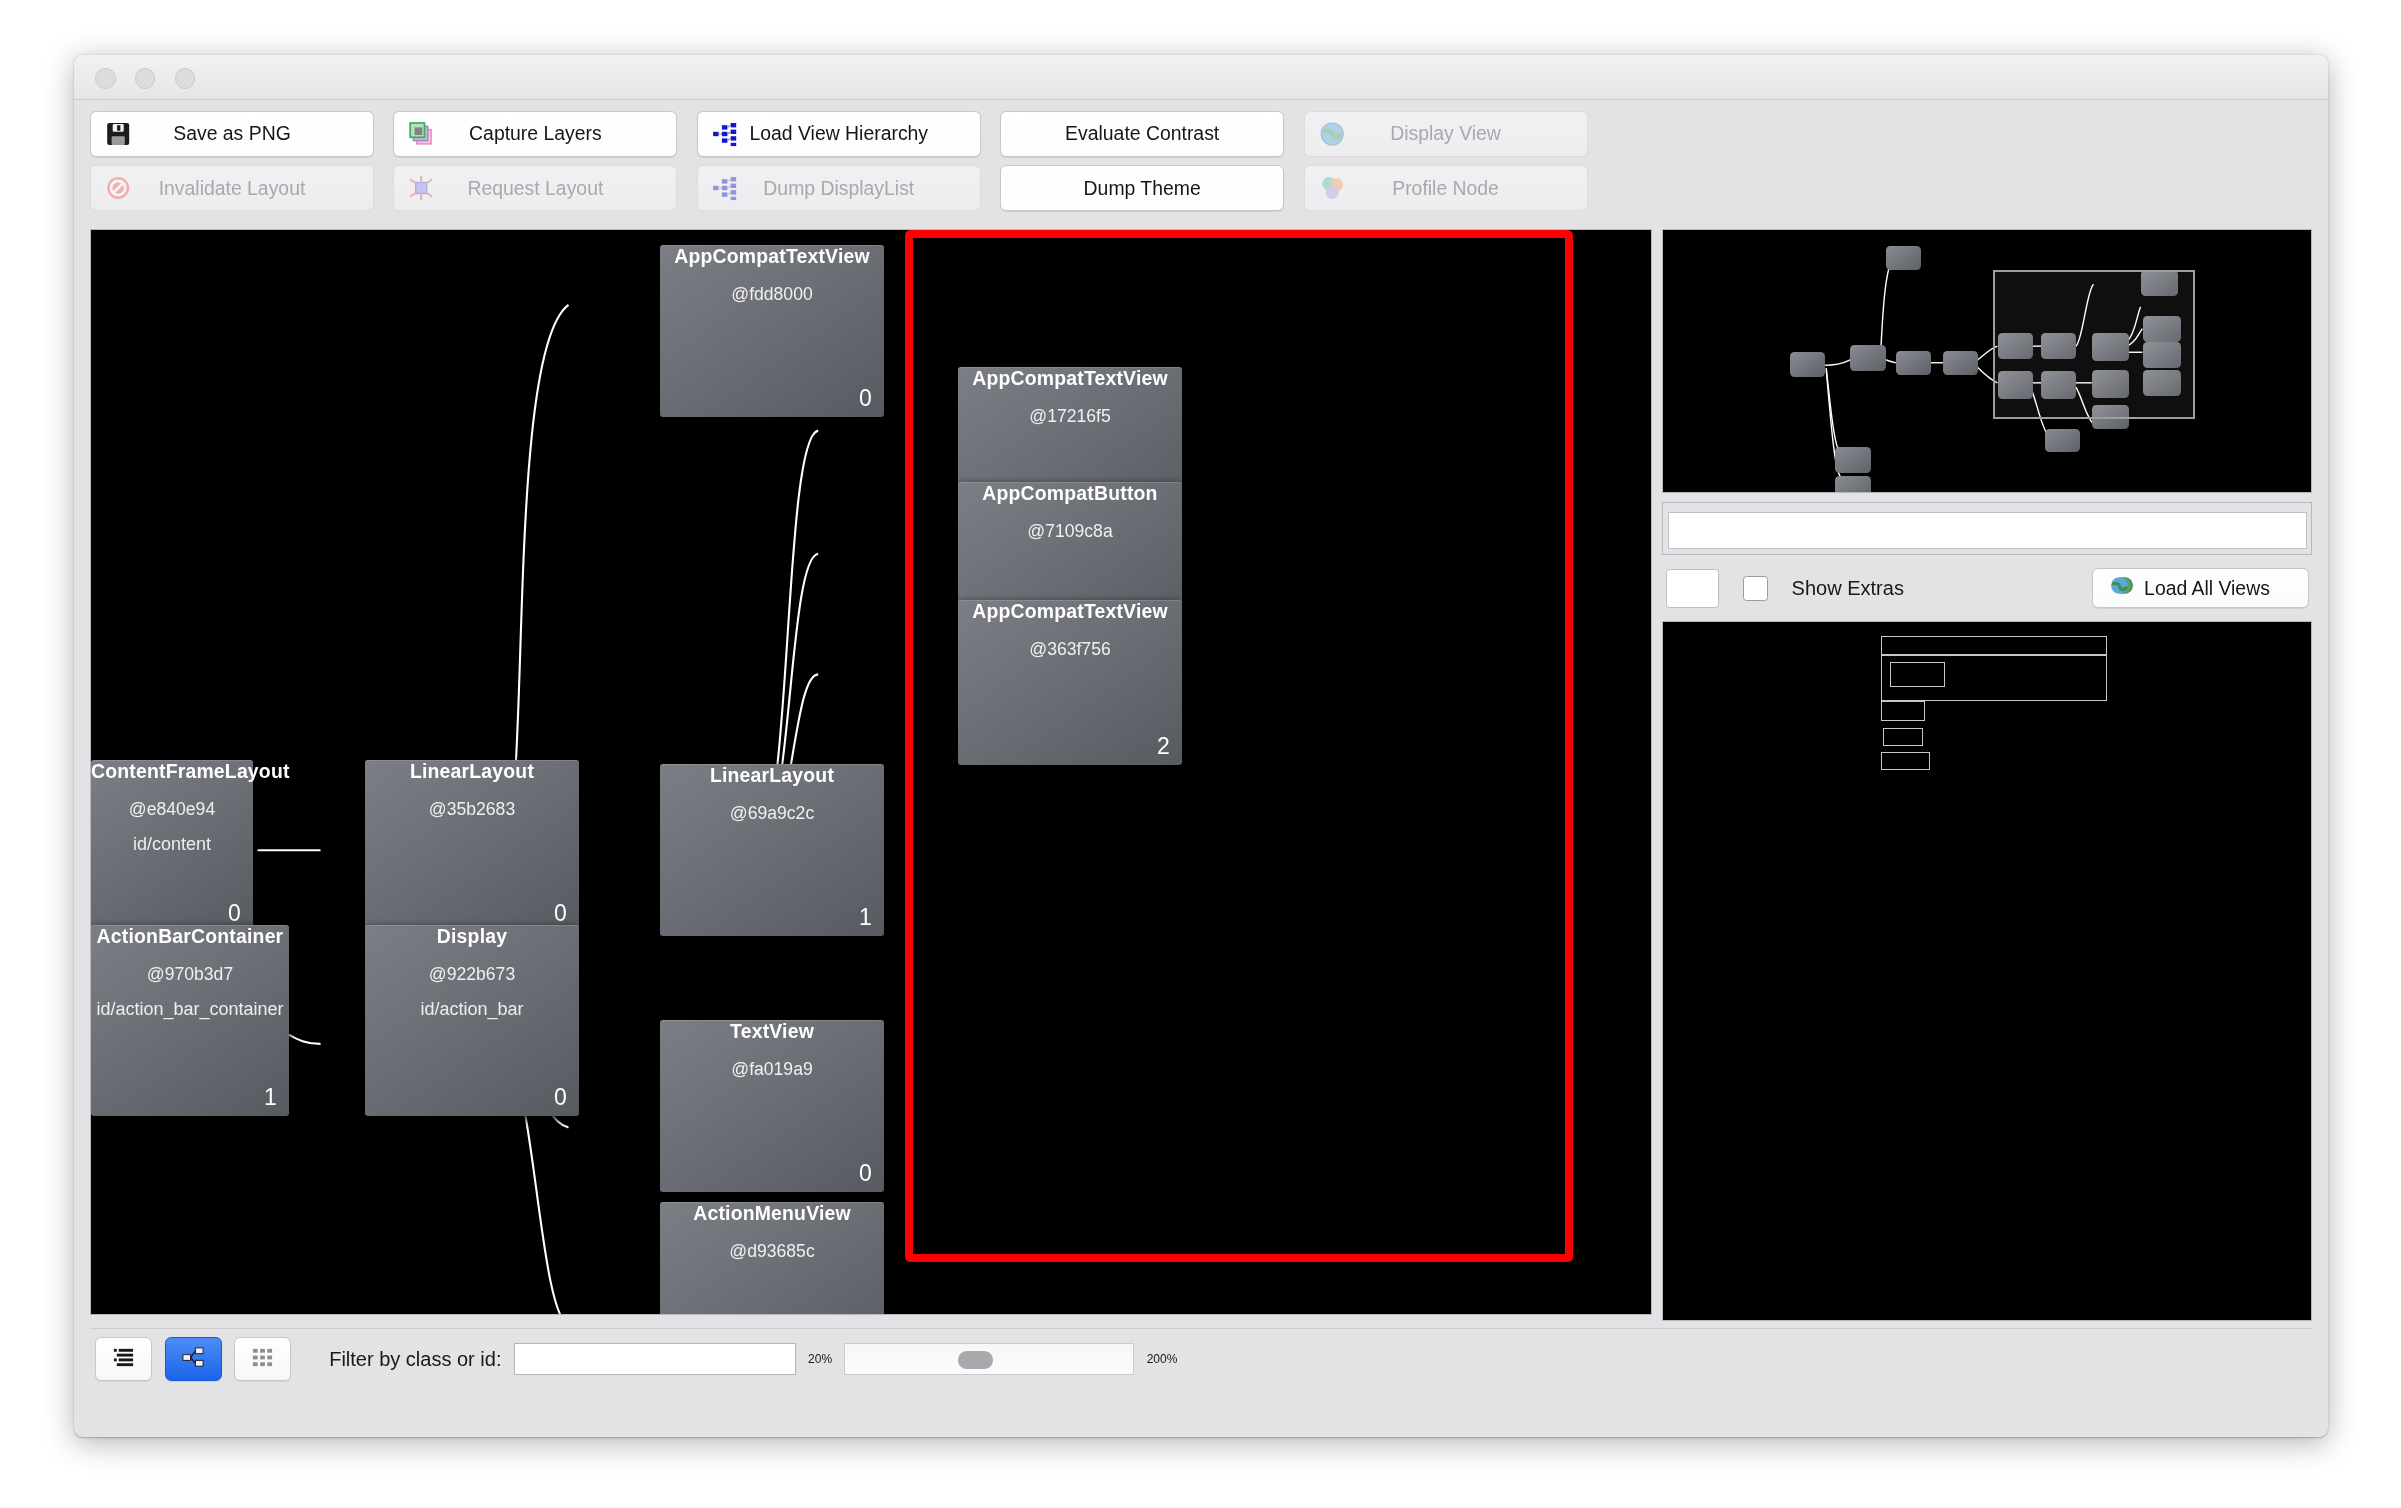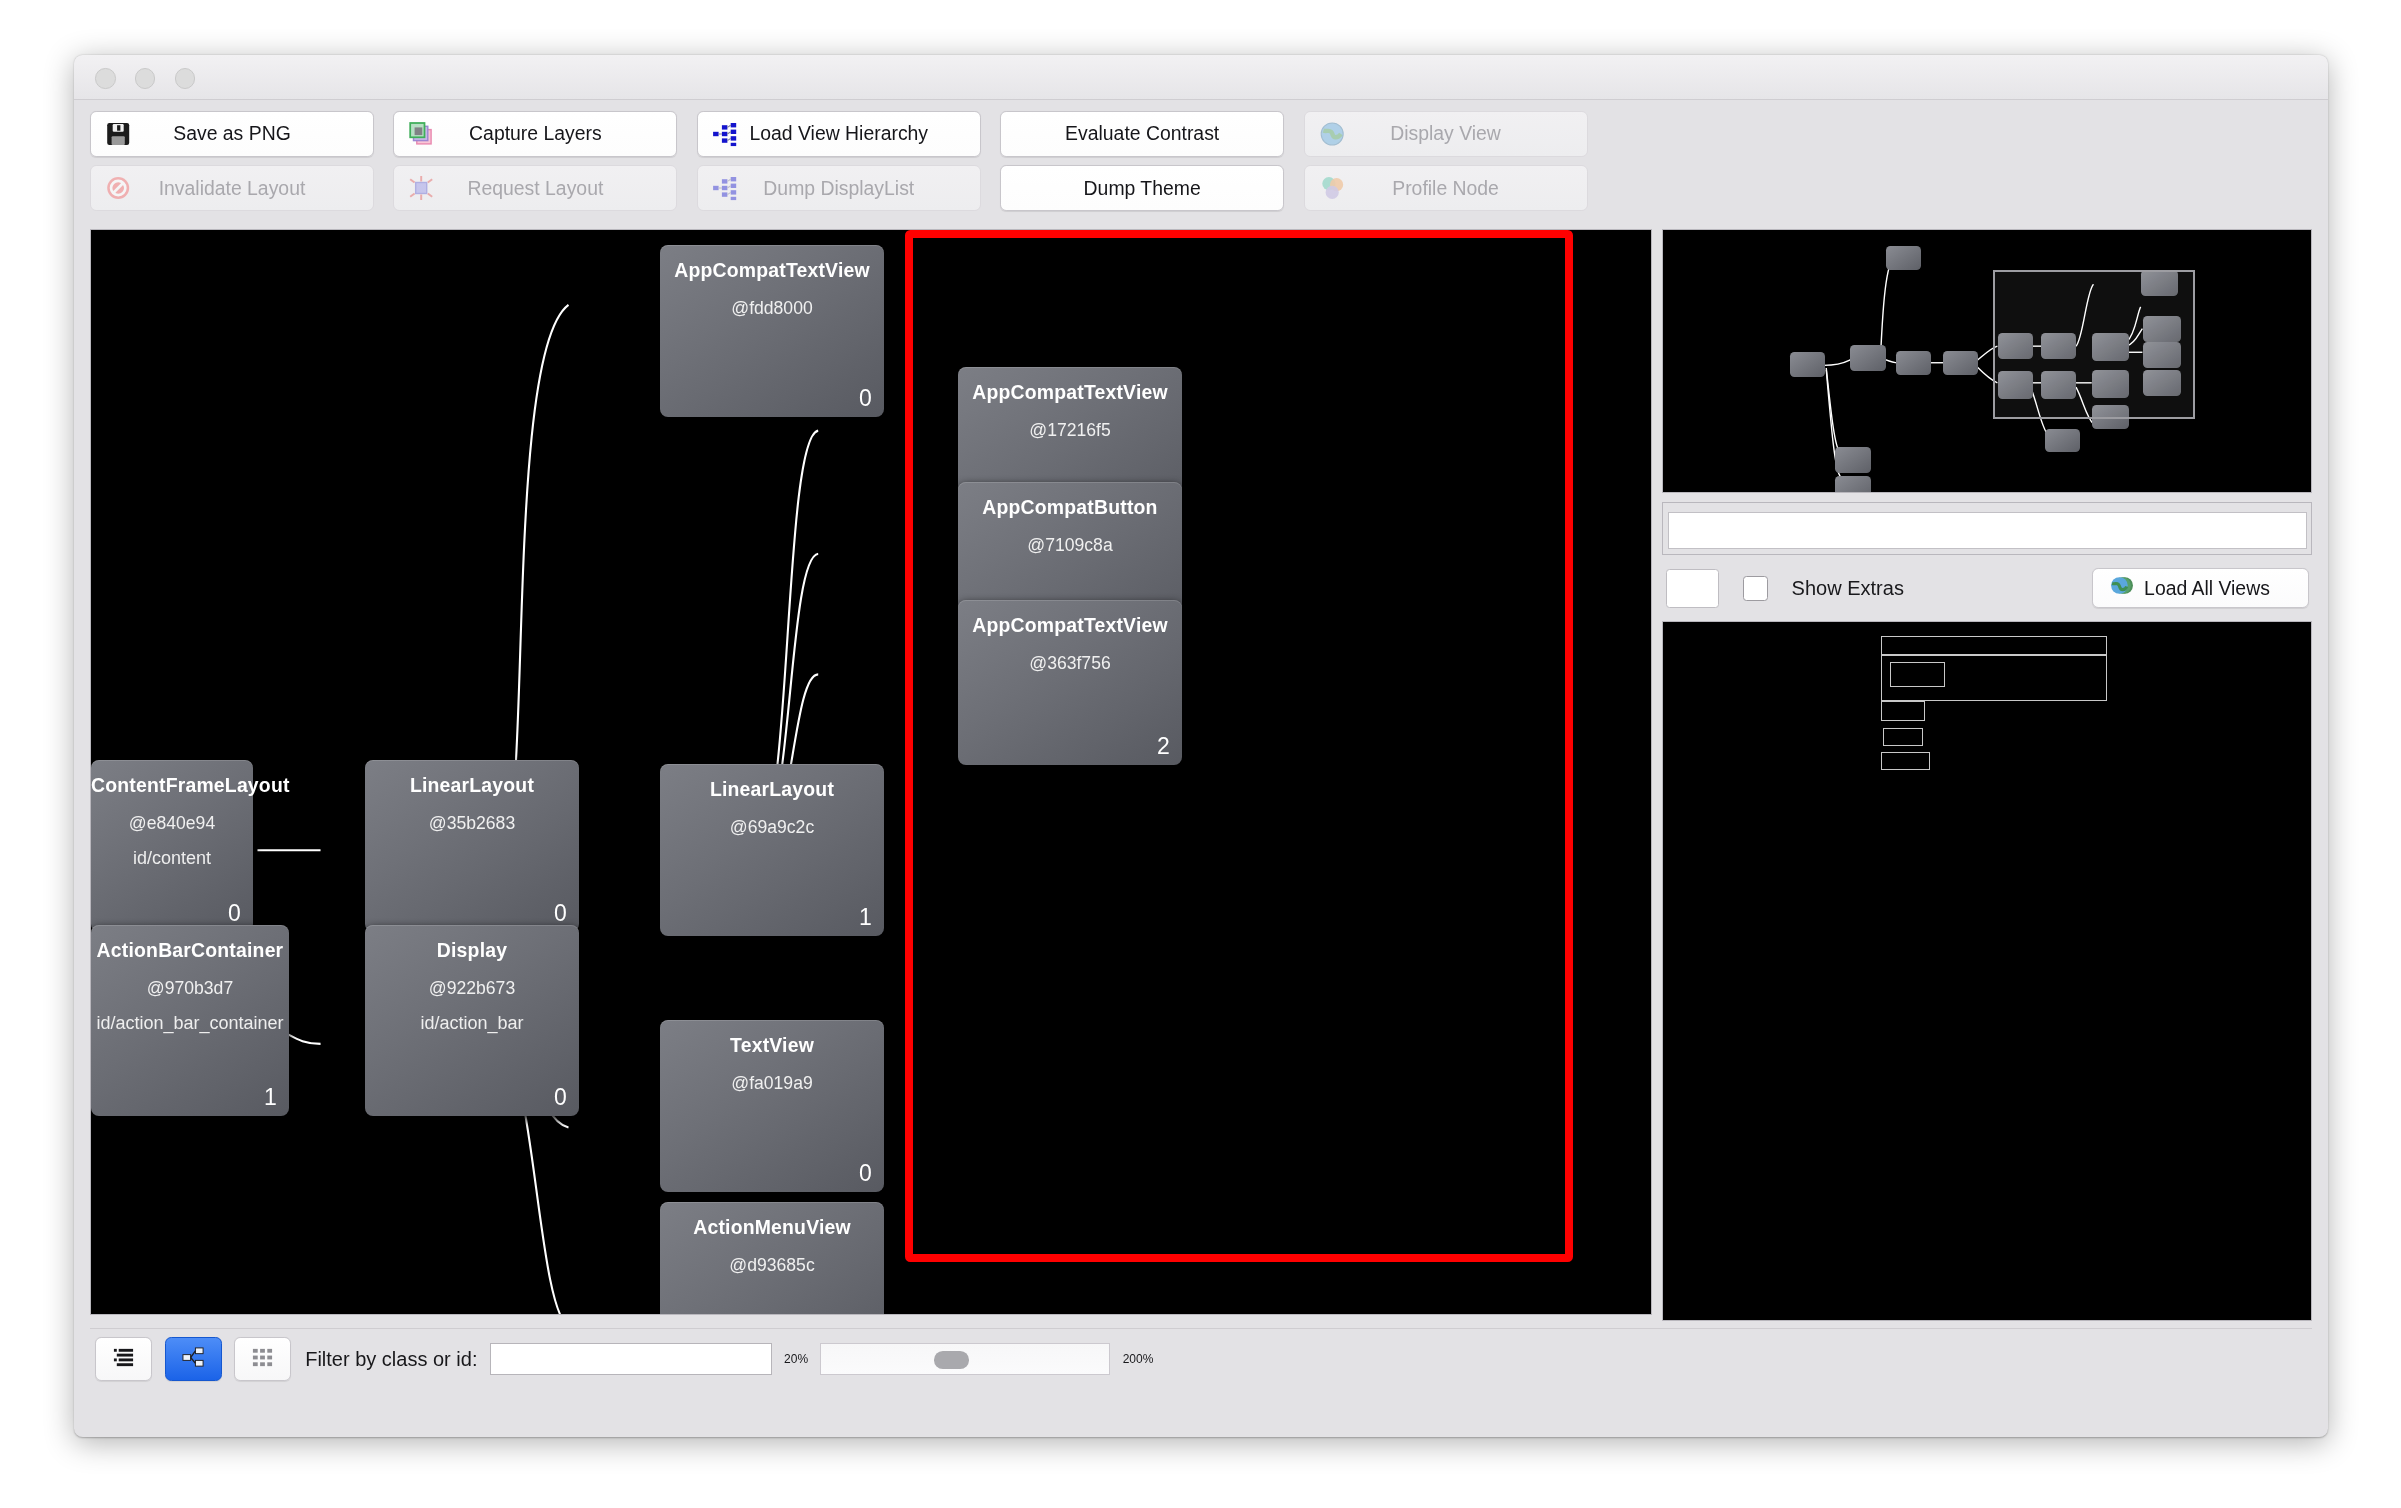--- a/index.html
+++ b/index.html
@@ -49,24 +49,24 @@
   
   #body{display:flex;padding:0 16px;gap:10.6px;height:1092px;box-sizing:border-box;}
   #canvas-wrap{
     position:relative;width:1569px;height:1086px;background:#000;
     border:0.9px solid #b9b7bd;box-sizing:border-box;overflow:hidden;
   }
   #right-col{width:653px;display:flex;flex-direction:column;gap:8.8px;}
 
   
   .node{
-    position:absolute;border-radius:8px;
+    position:absolute;border-radius:3px;
     background:linear-gradient(145deg,#7c7e85 0%,#6e7077 40%,#585a61 100%);
     box-shadow:0 3.5px 8px rgba(0,0,0,.85), inset 0 0.9px 0 rgba(255,255,255,.14);
-    color:#fff;text-align:center;box-sizing:border-box;padding-top:14px;
+    color:#fff;text-align:center;box-sizing:border-box;
   }
   .node .cls{font-size:19.4px;font-weight:bold;letter-spacing:0.2px;line-height:1.2;}
   .node .hash{font-size:17.6px;margin-top:16px;color:#f0f0f0;font-weight:normal;}
   .node .vid{font-size:18px;margin-top:14px;color:#eee;}
   .node .cnt{position:absolute;right:12.3px;bottom:5.3px;font-size:23px;color:#fff;}
 
   #selbox{
     position:absolute;border:8px solid #ff0000;border-radius:5.3px;
     pointer-events:none;box-sizing:border-box;
   }
@@ -116,21 +116,21 @@
 
   
   #statusbar{
     margin:7px 16px 0 16px;height:62px;background:#e3e2e5;
     display:flex;align-items:center;gap:12.3px;padding:0 5.3px;box-sizing:border-box;
     border-top:0.9px solid #cfcdd1;
   }
   .segbtn{width:55px;height:42px;border-radius:6.2px;display:flex;align-items:center;justify-content:center;
     background:linear-gradient(#ffffff,#f7f7f8);border:0.9px solid #c8c6cb;box-shadow:0 0.9px 0.9px rgba(0,0,0,.08);}
   .segbtn.active{background:linear-gradient(#4d8df7,#1b63e8);border:0.9px solid #1557cf;}
-  #filterlabel{font-size:20px;color:#18181b;margin-left:2px;}
+  #filterlabel{font-size:20px;color:#18181b;margin-left:26px;}
   #filterinput{width:282px;height:32px;background:#fff;border:0.9px solid #b7b5ba;box-sizing:border-box;}
   #zoommin,#zoommax{font-size:12px;color:#18181b;}
   #slider{position:relative;width:290px;height:32px;background:linear-gradient(#f7f7f8,#fbfbfc);
     border:0.9px solid #ccc9cf;box-sizing:border-box;}
   #sliderthumb{position:absolute;left:130px;top:7px;width:35px;height:17.6px;border-radius:8.8px;background:#a9a9ad;}
 </style>
 </head>
 <body>
 
 <div id="window">

